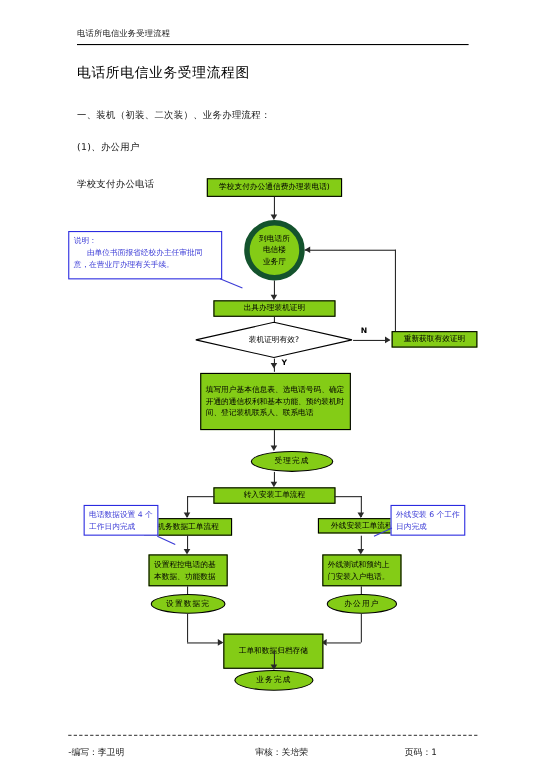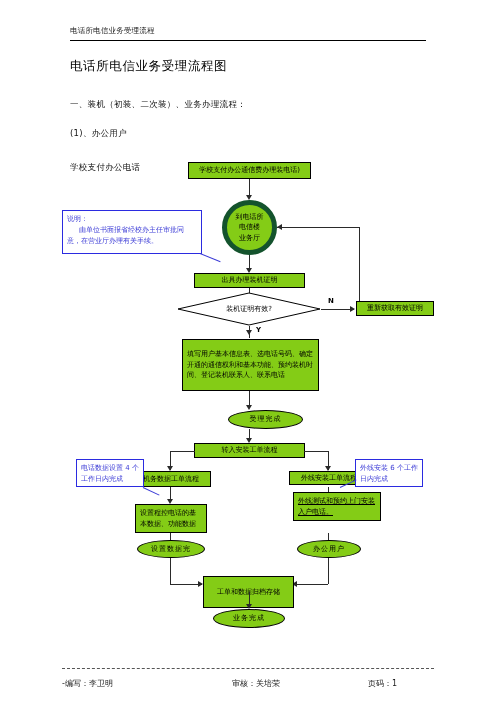--- a/index.html
+++ b/index.html
@@ -282,21 +282,21 @@
 
   <div class="note" style="left:355px; top:459px; width:68px; height:28px;">外线安装 6 个工作日内完成</div>
   <div class="leader" style="left:340px; top:487px; width:18px; transform:rotate(-25deg);"></div>
 
   <div class="vline" style="left:170px; top:487px; height:14px;"></div>
   <div class="arrow-down" style="left:167px; top:499px;"></div>
   <div class="vline" style="left:328px; top:487px; height:14px;"></div>
   <div class="arrow-down" style="left:325px; top:499px;"></div>
 
   <div class="node box para" style="left:135px; top:504px; width:72px; height:29px;">设置程控电话的基本数据、功能数据</div>
-  <div class="node box para" style="left:293px; top:492px; width:88px; height:29px;text-decoration:underline;">外线测试和预约上门安装入户电话。</div>
+  <div class="node box para" style="left:293px; top:504px; width:72px; height:29px;">外线测试和预约上门安装入户电话。</div>
 
   <div class="vline" style="left:170px; top:533px; height:8px;"></div>
   <div class="vline" style="left:328px; top:533px; height:8px;"></div>
 
   <div class="node ellipse" style="left:137px; top:540px; width:68px; height:18px;">设置数据完</div>
   <div class="node ellipse" style="left:297px; top:540px; width:64px; height:18px;">办公用户</div>
 
   <div class="vline" style="left:170px; top:558px; height:26px;"></div>
   <div class="vline" style="left:328px; top:558px; height:26px;"></div>
   <div class="hline" style="left:170px; top:584px; width:32px;"></div>

